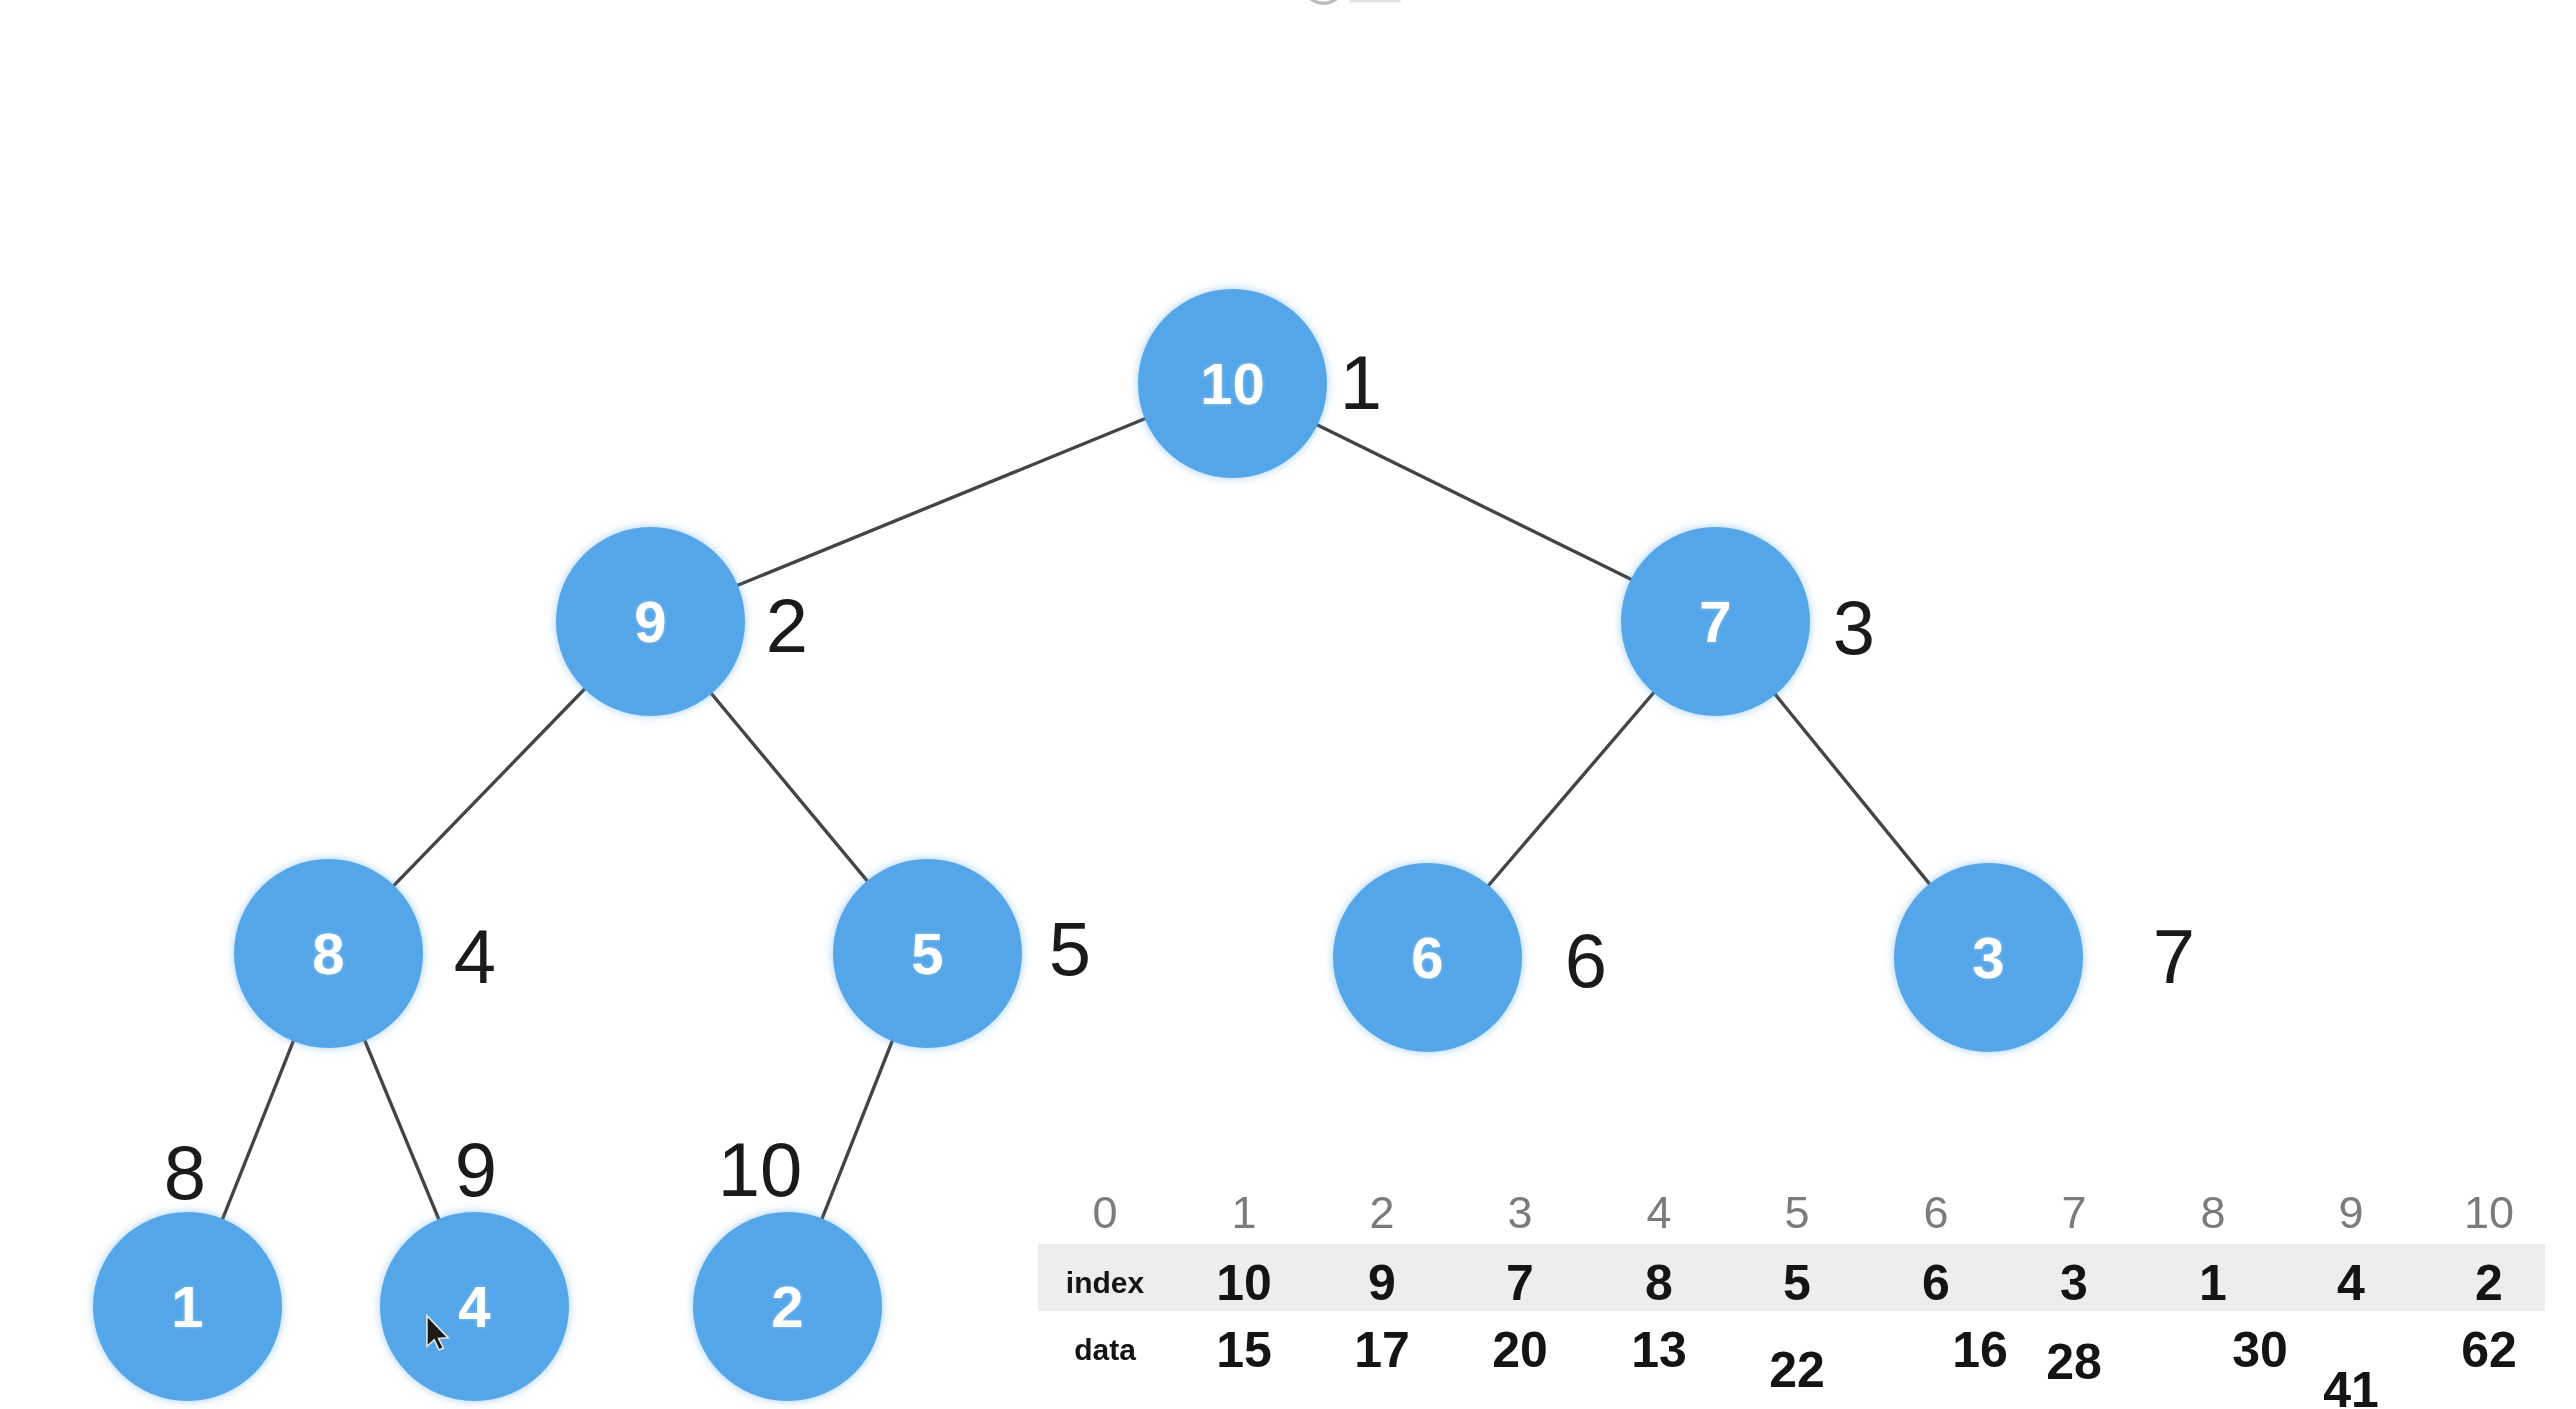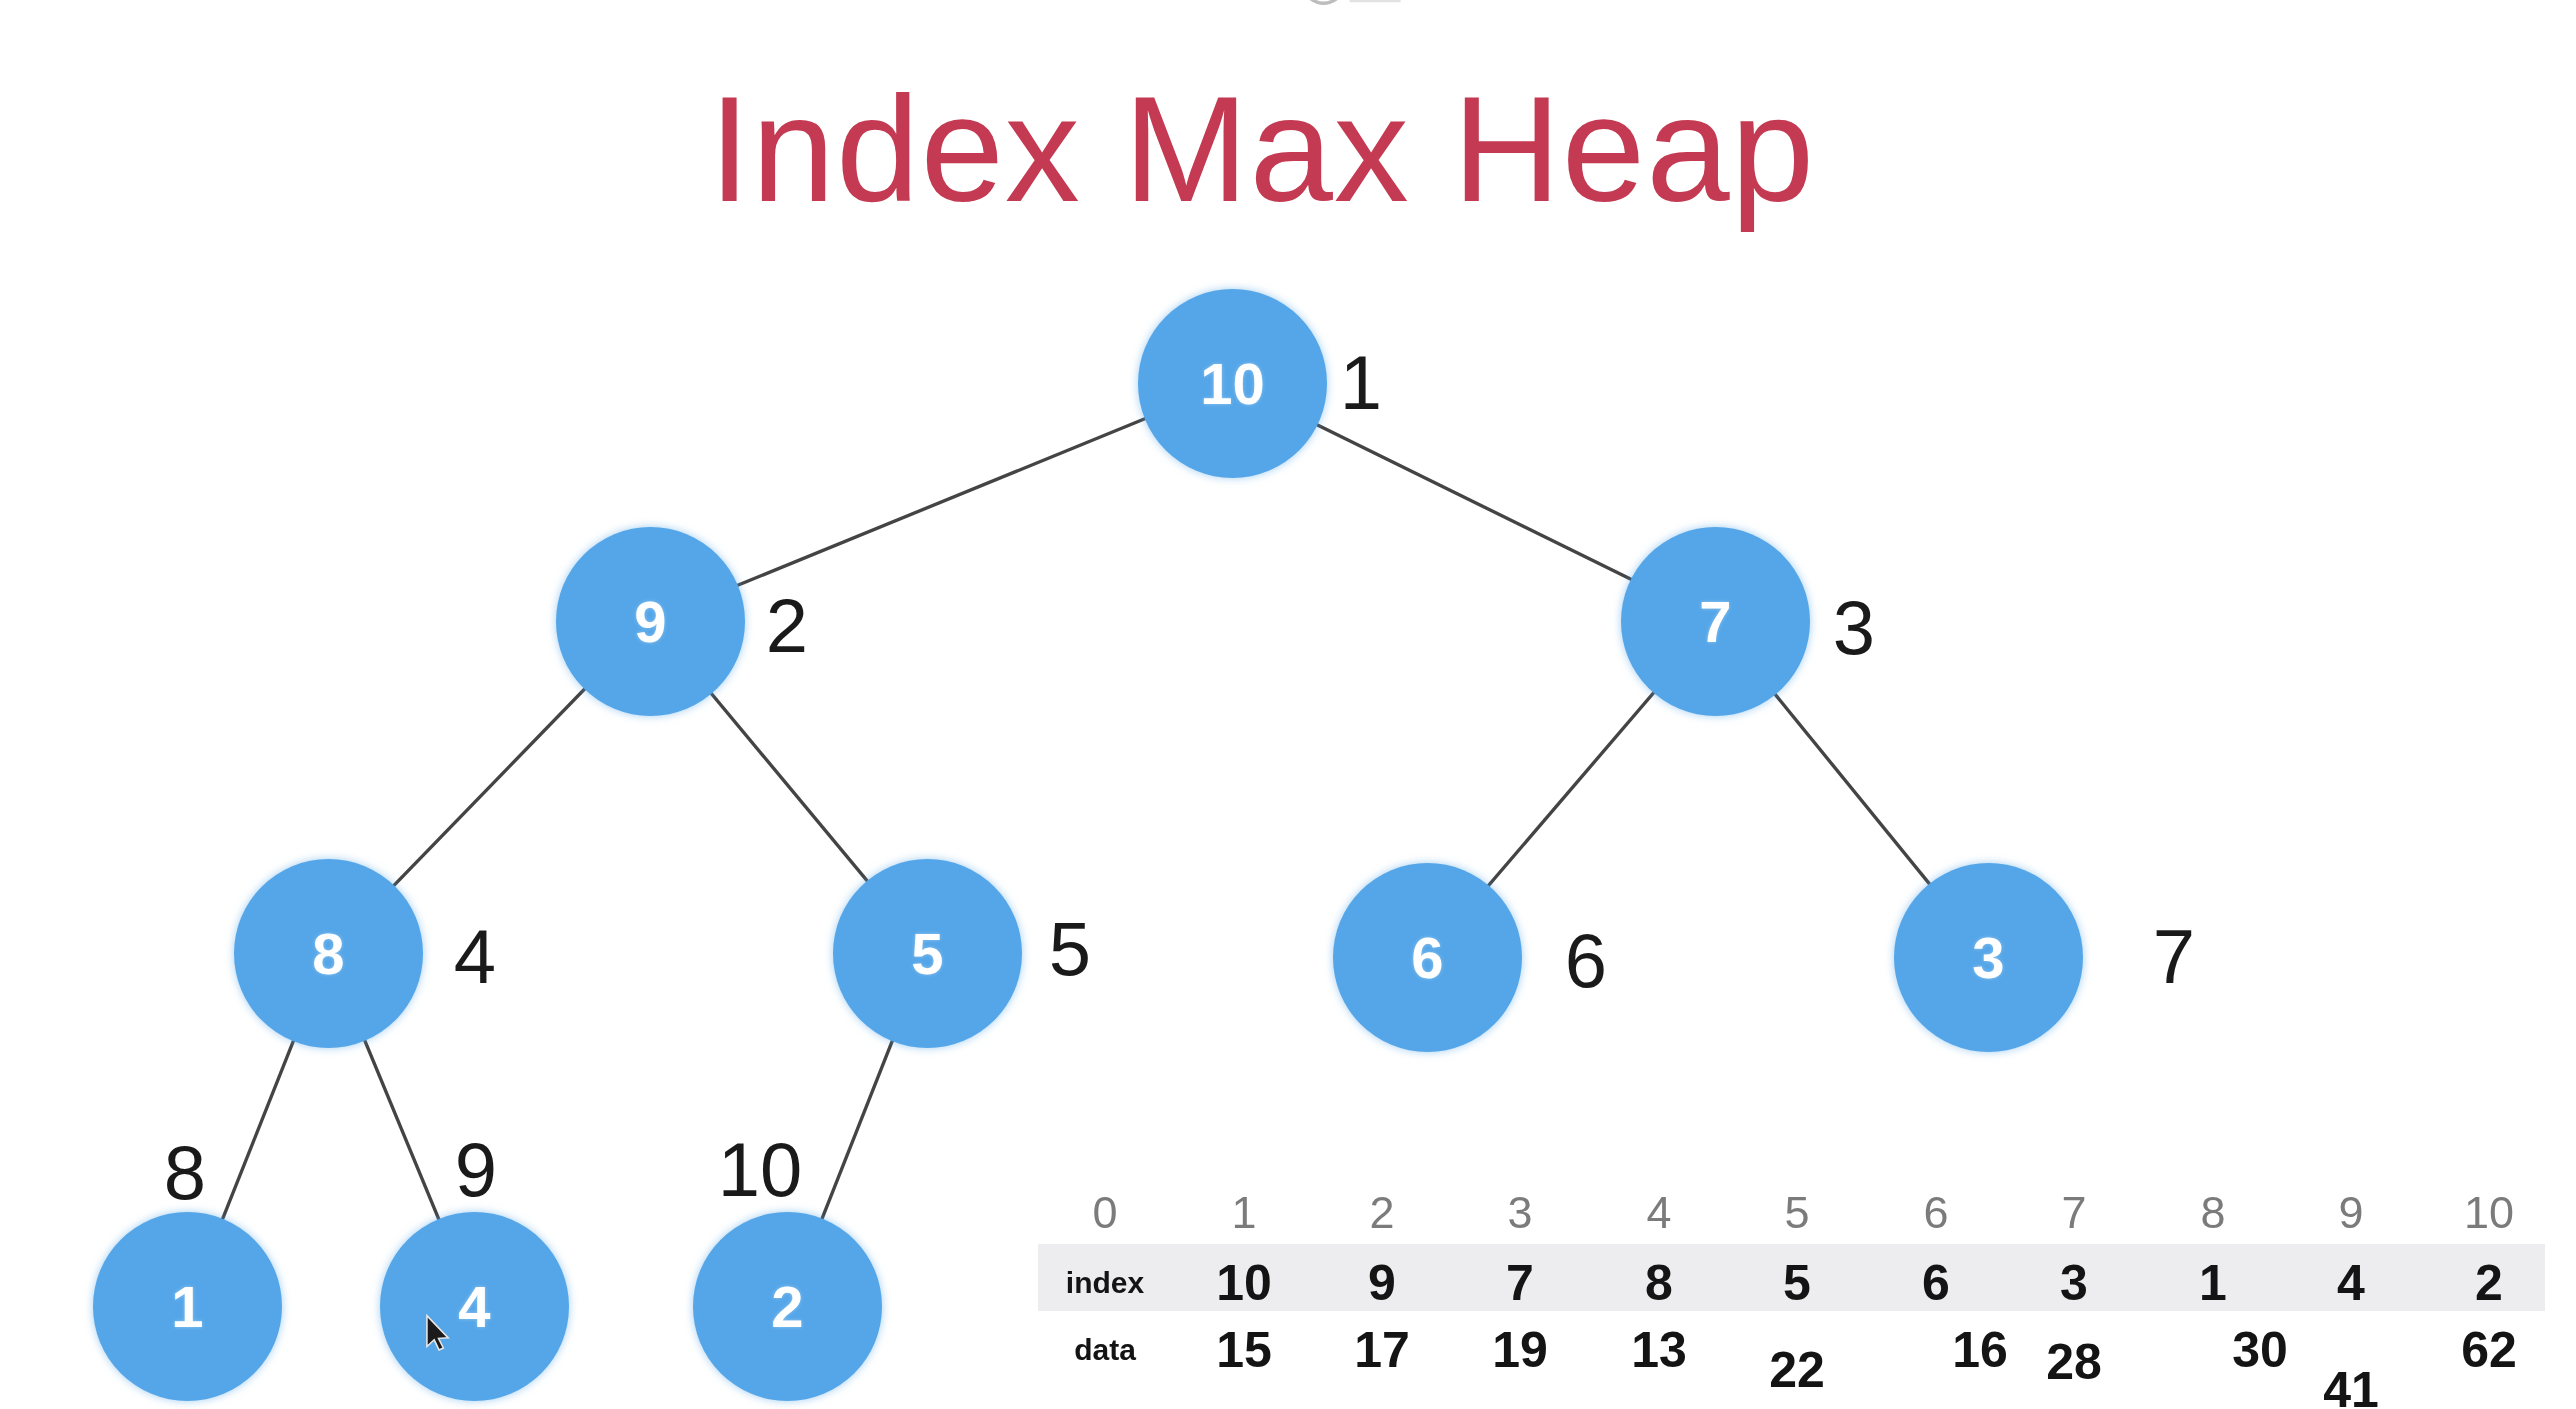--- a/index.html
+++ b/index.html
@@ -107,21 +107,20 @@
       <line x1="1280" y1="398" x2="1782" y2="645"></line>
       <line x1="676" y1="645" x2="341" y2="990"></line>
       <line x1="676" y1="645" x2="963" y2="990"></line>
       <line x1="1782" y1="645" x2="1483" y2="994"></line>
       <line x1="1782" y1="645" x2="2066" y2="994"></line>
       <line x1="341" y1="990" x2="195" y2="1357"></line>
       <line x1="341" y1="990" x2="493" y2="1357"></line>
       <line x1="963" y1="990" x2="818" y2="1357"></line>
     </svg>
 
-  <h1 class="slide-title">Index Max Heap</h1>
 
   <div id="tree-root">
       <div class="node" style="left: 1138px; top: 289px; height: 189px; width: 189px;">
         <span>10</span>
       </div>
       <div class="pos-label" style="left: 1361px; top: 383px;">1</div>
       <div class="node" style="left: 556px; top: 527px; height: 189px; width: 189px;">
         <span>9</span>
       </div>
       <div class="pos-label" style="left: 787px; top: 626px;">2</div>
@@ -179,21 +178,21 @@
       <div class="tcell tval" style="left: 1659px; top: 1283px;">8</div>
       <div class="tcell tval" style="left: 1797px; top: 1283px;">5</div>
       <div class="tcell tval" style="left: 1936px; top: 1283px;">6</div>
       <div class="tcell tval" style="left: 2074px; top: 1283px;">3</div>
       <div class="tcell tval" style="left: 2213px; top: 1283px;">1</div>
       <div class="tcell tval" style="left: 2351px; top: 1283px;">4</div>
       <div class="tcell tval" style="left: 2489px; top: 1283px;">2</div>
       <div class="tcell tlabel" style="left: 1105px; top: 1350px;">data</div>
       <div class="tcell tval" style="left: 1244px; top: 1350px;">15</div>
       <div class="tcell tval" style="left: 1382px; top: 1350px;">17</div>
-      <div class="tcell tval" style="left: 1520px; top: 1350px;">19</div>
+      <div class="tcell tval" style="left: 1520px; top: 1350px;">20</div>
       <div class="tcell tval" style="left: 1659px; top: 1350px;">13</div>
       <div class="tcell tval" style="left: 1797px; top: 1350px; margin-top: 20px;">22</div>
       <div class="tcell tval" style="left: 1980px; top: 1350px;">16</div>
       <div class="tcell tval" style="left: 2074px; top: 1362px;">28</div>
       <div class="tcell tval" style="left: 2213px; top: 1350px; margin-left: 47px;">30</div>
       <div class="tcell tval" style="left: 2351px; top: 1350px; margin-top: 40px;">41</div>
       <div class="tcell tval" style="left: 2489px; top: 1350px;">62</div>
     </div>
 
   <svg class="cursor" viewBox="0 0 30 40" xmlns="http://www.w3.org/2000/svg" style="left: 425px; top: 1314px;">

